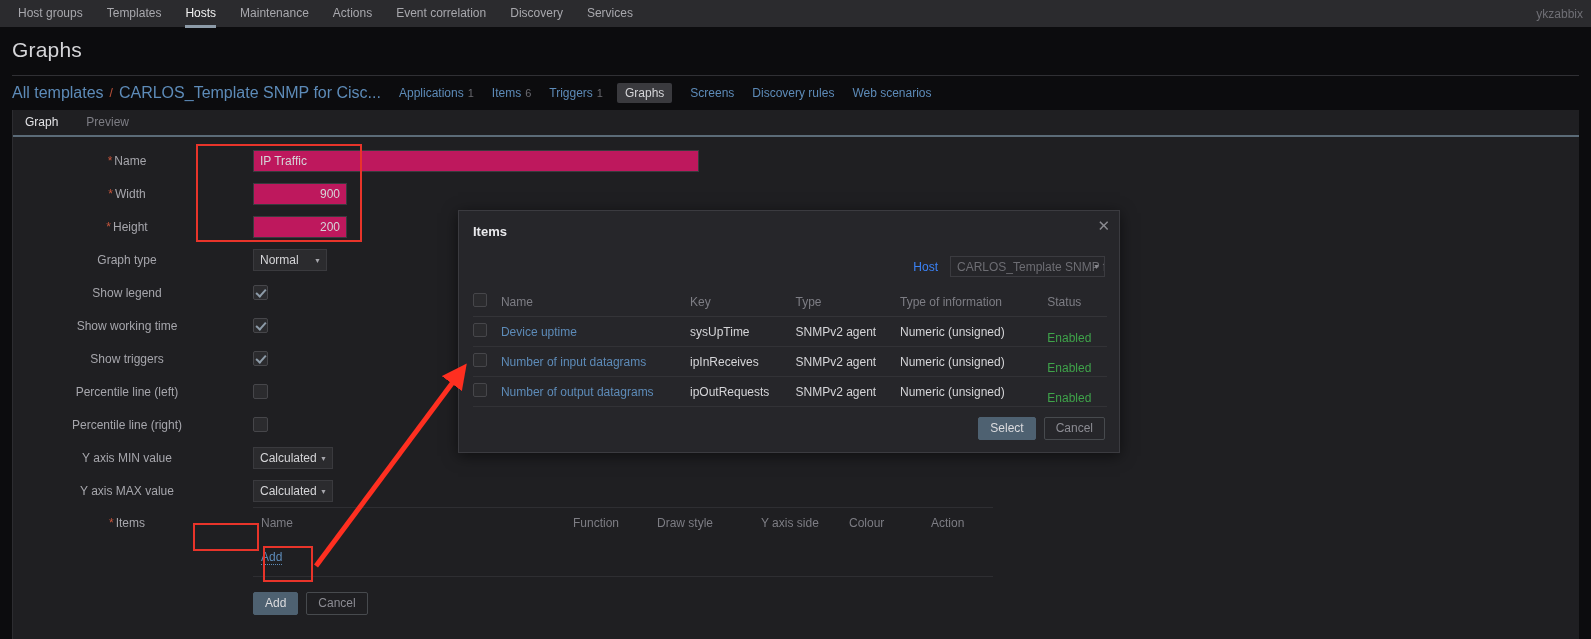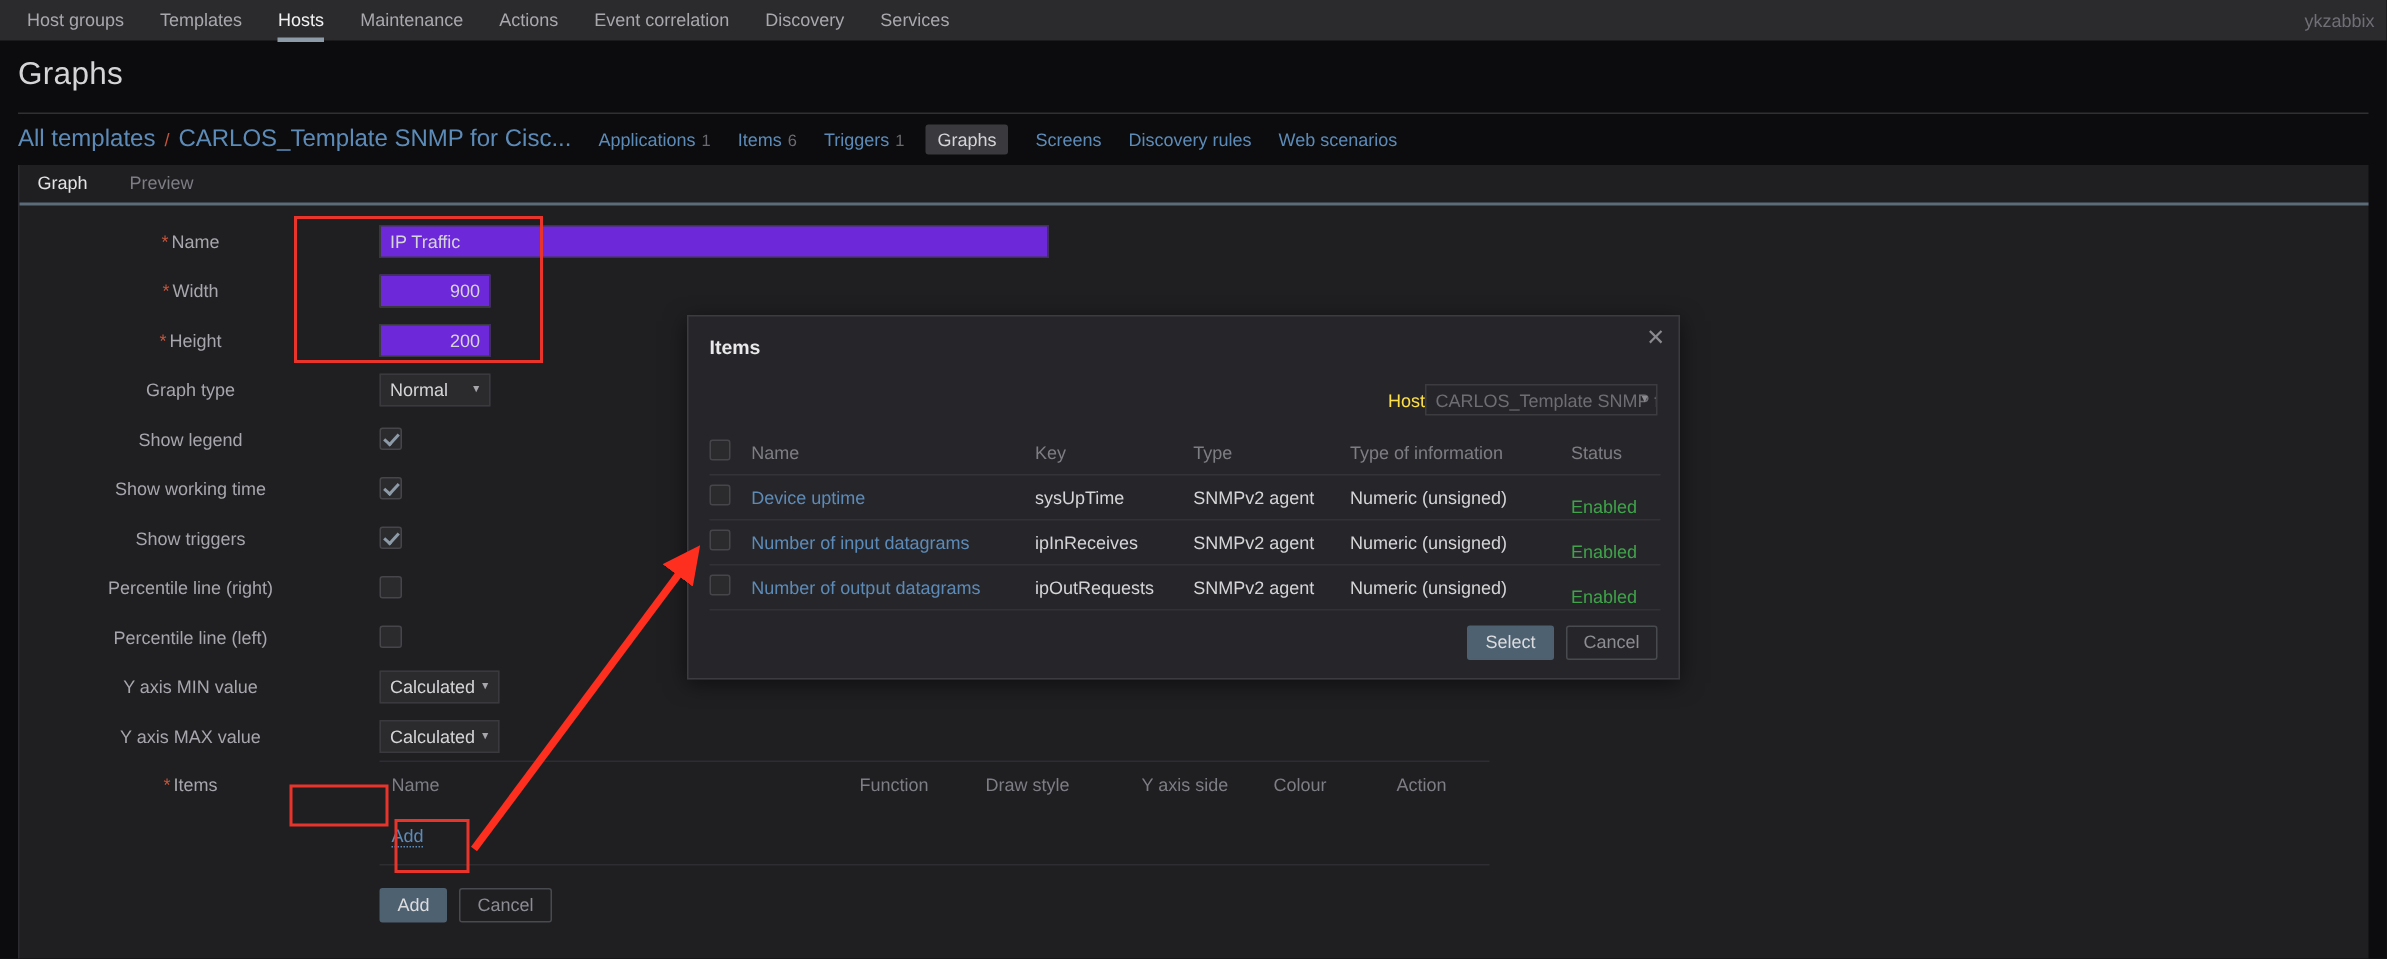--- a/index.html
+++ b/index.html
@@ -92,26 +92,26 @@
   .form { position: absolute; left: 0; top: 34px; width: 100%; }
   .frow { display: flex; align-items: center; height: 33px; }
   .flabel {
     width: 240px; text-align: center; padding-right: 12px;
     color: #a6a6ac; font-size: 12px; white-space: nowrap;
   }
   .req { color: #c4553c; margin-right: 2px; }
   .fctl { display: flex; align-items: center; }
 
   input.tin {
-    background: #6d28d9; border: 1px solid #3a3a3e; color: #d5d5d8;
+    background: #be185d; border: 1px solid #3a3a3e; color: #d5d5d8;
     height: 22px; font-size: 12px; padding: 0 6px;
     font-family: "Liberation Sans", sans-serif; outline: none;
   }
   input.tin.name { width: 446px; }
-  input.tin.num { width: 74px; text-align: right; padding-left: 12px; }
+  input.tin.num { width: 94px; text-align: right; padding-left: 12px; }
 
   select.sel, .selbox {
     background: #2b2b2e; border: 1px solid #3a3a3e; color: #d5d5d8;
     height: 22px; font-size: 12px; padding: 0 18px 0 6px;
     font-family: "Liberation Sans", sans-serif; outline: none;
     -webkit-appearance: none; appearance: none;
     position: relative; display: inline-flex; align-items: center;
     cursor: pointer;
   }
   .selwrap { position: relative; display: inline-block; }
@@ -172,21 +172,21 @@
     font-size: 13px; color: #e9e9ec; font-weight: bold;
   }
   .modal-close {
     position: absolute; right: 9px; top: 7px;
     color: #8a8a90; font-size: 15px; cursor: pointer; line-height: 1;
   }
   .modal-hostrow {
     position: absolute; right: 14px; top: 45px;
     display: flex; align-items: center;
   }
-  .modal-hostrow .hl { color: #fde047; font-size: 12px; margin-right: 0; }
+  .modal-hostrow .hl { color: #3b82f6; font-size: 12px; margin-right: 12px; }
   .hostsel {
     width: 155px; height: 21px; background: #26262a;
     border: 1px solid #3b3b40; color: #6d6d73; font-size: 12px;
     padding: 0 16px 0 6px; display: inline-flex; align-items: center;
     overflow: hidden; white-space: nowrap; cursor: pointer;
   }
 
   .mtable { position: absolute; left: 14px; top: 76px; width: 634px; }
   .mrow { display: flex; align-items: center; height: 30px; font-size: 12px; }
   .mhead { color: #7d7d84; border-bottom: 1px solid #343438; }
@@ -313,28 +313,28 @@
     </div>
 
     <div class="frow">
       <div class="flabel">Show triggers</div>
       <div class="fctl">
         <span class="cbx on"></span>
       </div>
     </div>
 
     <div class="frow">
+      <div class="flabel">Percentile line (left)</div>
+      <div class="fctl">
+        <span class="cbx"></span>
+      </div>
+    </div>
+
+    <div class="frow">
       <div class="flabel">Percentile line (right)</div>
-      <div class="fctl">
-        <span class="cbx"></span>
-      </div>
-    </div>
-
-    <div class="frow">
-      <div class="flabel">Percentile line (left)</div>
       <div class="fctl">
         <span class="cbx"></span>
       </div>
     </div>
 
     <div class="frow">
       <div class="flabel">Y axis MIN value</div>
       <div class="fctl">
         <span class="selwrap">
           <span class="selbox" style="width:80px">Calculated</span>

